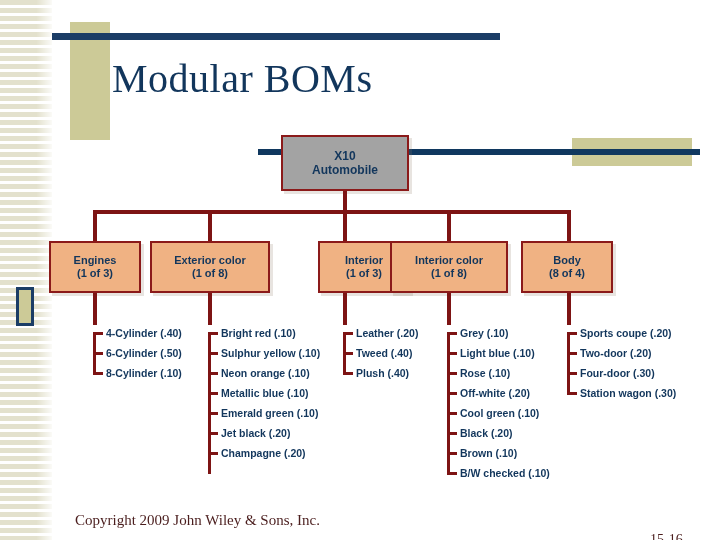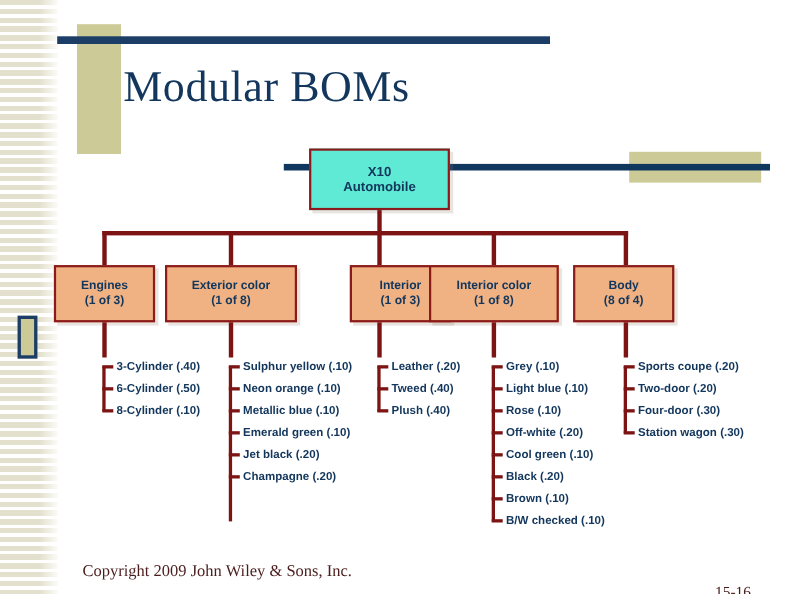--- a/index.html
+++ b/index.html
@@ -49,21 +49,21 @@
 
   
   .node{
     position:absolute;box-sizing:border-box;
     border:2px solid #8b1a1a;
     color:#12365c;font-weight:bold;font-size:11px;line-height:13px;
     text-align:center;
     display:flex;flex-direction:column;align-items:center;justify-content:center;
     box-shadow:3px 3px 0 rgba(140,120,100,.20);
   }
-  .node.root{background:#5eead4;font-size:12px;line-height:14px;}
+  .node.root{background:#a3a3a3;font-size:12px;line-height:14px;}
   .node.lvl2{background:#f0b283;}
 
   
   .ln{position:absolute;background:#7d1414;}
 
   
   .leafcol{position:absolute;}
   .leaf{
     position:relative;height:20px;line-height:20px;
     color:#12365c;font-weight:bold;font-size:10.5px;white-space:nowrap;
@@ -142,27 +142,28 @@
   </div>
 
   <div class="ln" style="left:93px;top:293px;width:4px;height:32px;"></div>
   <div class="ln" style="left:208px;top:293px;width:4px;height:32px;"></div>
   <div class="ln" style="left:343px;top:293px;width:4px;height:32px;"></div>
   <div class="ln" style="left:447px;top:293px;width:4px;height:32px;"></div>
   <div class="ln" style="left:567px;top:293px;width:4px;height:32px;"></div>
 
   <div class="leafcol" style="left:93px;top:323px;">
     <div class="bracket" style="height:41px;"></div>
-    <div class="leaf"><span class="tick"></span><span>3-Cylinder (.40)</span></div>
+    <div class="leaf"><span class="tick"></span><span>4-Cylinder (.40)</span></div>
     <div class="leaf"><span class="tick"></span><span>6-Cylinder (.50)</span></div>
     <div class="leaf"><span class="tick"></span><span>8-Cylinder (.10)</span></div>
   </div>
 
   <div class="leafcol" style="left:208px;top:323px;">
     <div class="bracket" style="height:141px;"></div>
+    <div class="leaf"><span class="tick"></span><span>Bright red (.10)</span></div>
     <div class="leaf"><span class="tick"></span><span>Sulphur yellow (.10)</span></div>
     <div class="leaf"><span class="tick"></span><span>Neon orange (.10)</span></div>
     <div class="leaf"><span class="tick"></span><span>Metallic blue (.10)</span></div>
     <div class="leaf"><span class="tick"></span><span>Emerald green (.10)</span></div>
     <div class="leaf"><span class="tick"></span><span>Jet black (.20)</span></div>
     <div class="leaf"><span class="tick"></span><span>Champagne (.20)</span></div>
   </div>
 
   <div class="leafcol" style="left:343px;top:323px;">
     <div class="bracket" style="height:41px;"></div>

